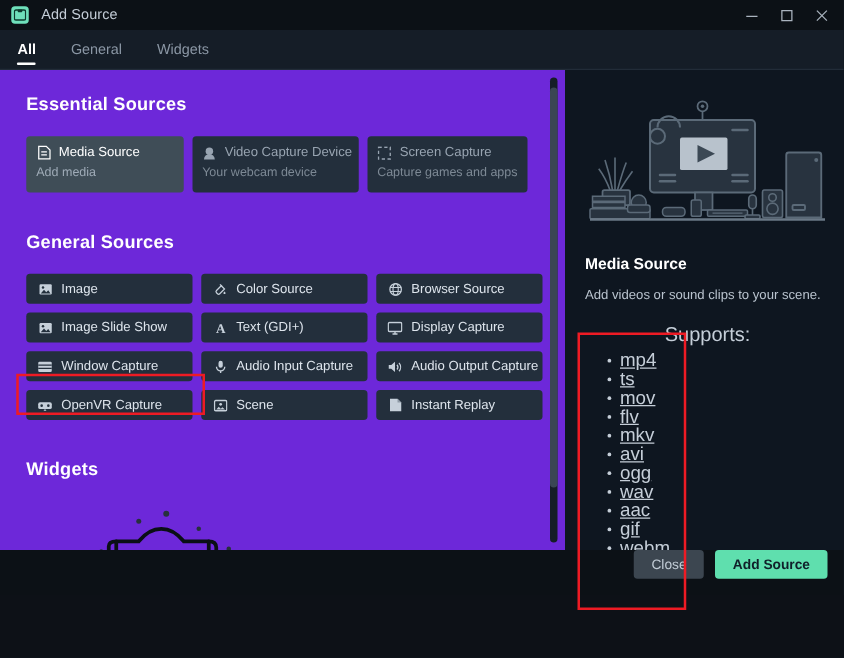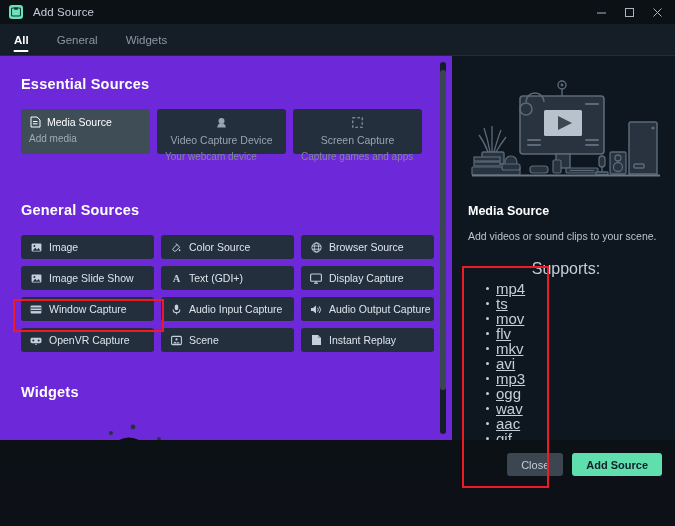--- a/index.html
+++ b/index.html
@@ -108,21 +108,21 @@
     padding: 20px 30px 0 21px;
     box-sizing: border-box;
   }
   .section-title {
     font-size: 14.5px;
     font-weight: bold;
     color: #ffffff;
     margin: 0 0 17px 0;
     letter-spacing: .2px;
   }
-  .section-title.sec2 { margin-top: 48px; }
+  .section-title.sec2 { margin-top: 32px; }
   .section-title.sec3 { margin-top: 32px; }
 
   
   .essential-row {
     display: flex;
     gap: 7px;
   }
   .ess-card {
     width: 133px;
     box-sizing: border-box;
@@ -133,21 +133,21 @@
   }
   .ess-card.selected { background: #3f4d57; }
   .ess-head {
     display: flex;
     align-items: center;
     gap: 6px;
     font-size: 10.5px;
     color: #ffffff;
     white-space: nowrap;
   }
-  .ess-card.dim .ess-head { color: #98a4b1; flex-direction: column; }
+  .ess-card.dim .ess-head { color: #98a4b1; }
   .ess-sub {
     margin-top: 5px;
     font-size: 10px;
     color: #9fabb7;
     white-space: nowrap;
   }
   .ess-card.dim .ess-sub { color: #7d8995; }
   .ico {
     width: 12px; height: 12px;
     flex: 0 0 12px;
@@ -260,21 +260,21 @@
     border-radius: 50%;
     background: #c5ced8;
   }
 
   
   .footer {
     flex: 0 0 36px;
     height: 36px;
     background: #0c1116;
     display: flex;
-    align-items: flex-end;
+    align-items: flex-start;
     justify-content: flex-end;
     gap: 9px;
     padding-right: 13px;
     position: relative;
     z-index: 5;
   }
   .btn {
     height: 23px;
     border-radius: 3px;
     font-size: 11px;
@@ -646,21 +646,20 @@
 
       <div class="supports-block">
         <div class="supports-label">Supports:</div>
         <ul class="formats">
           <li>mp4</li>
           <li>ts</li>
           <li>mov</li>
           <li>flv</li>
           <li>mkv</li>
           <li>avi</li>
-          <li>mp3</li>
           <li>ogg</li>
           <li>wav</li>
           <li>aac</li>
           <li>gif</li>
           <li>webm</li>
         </ul>
       </div>
     </div>
   </div>
 

